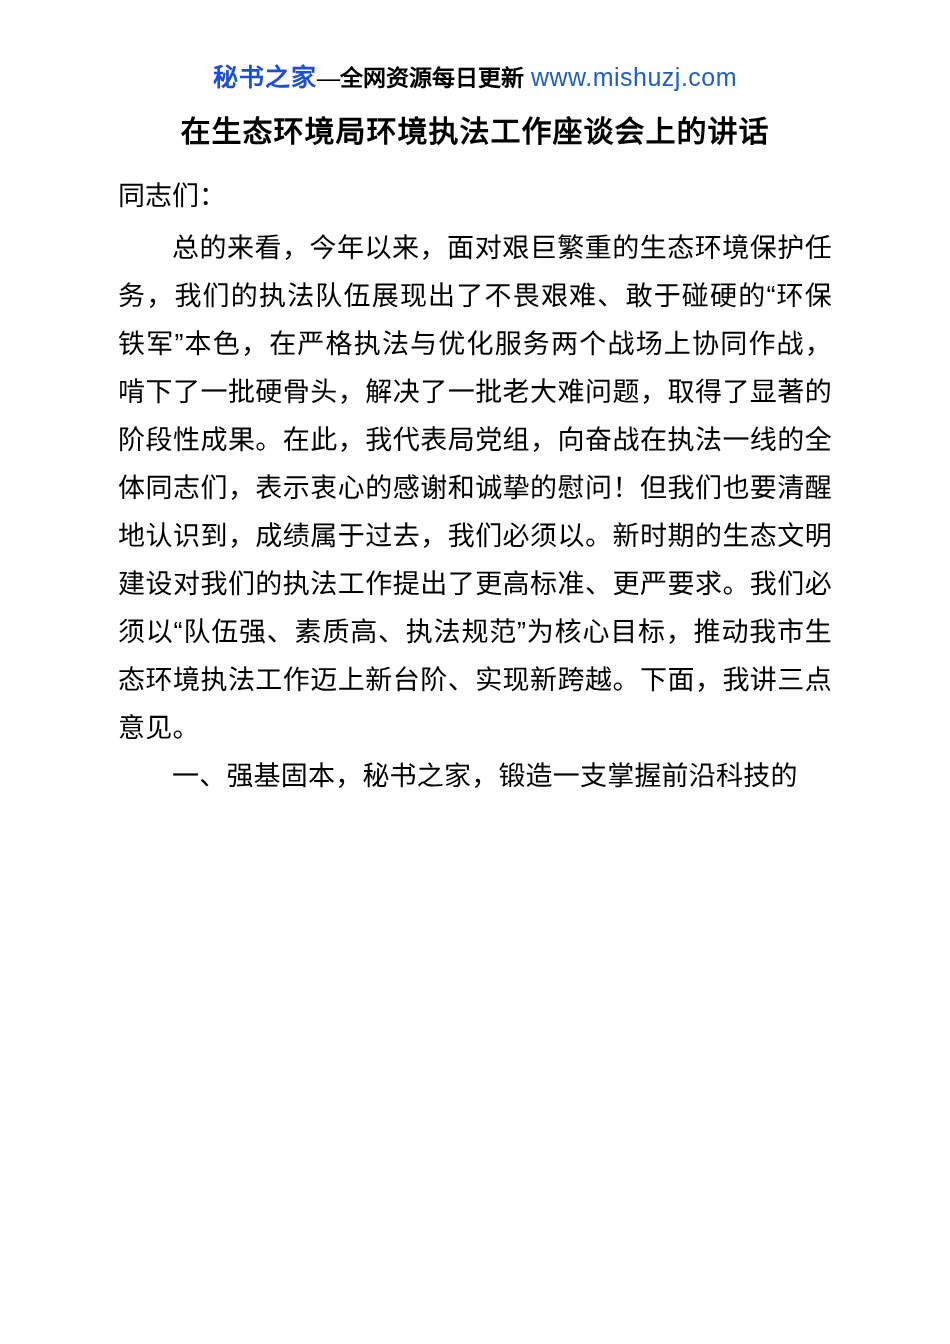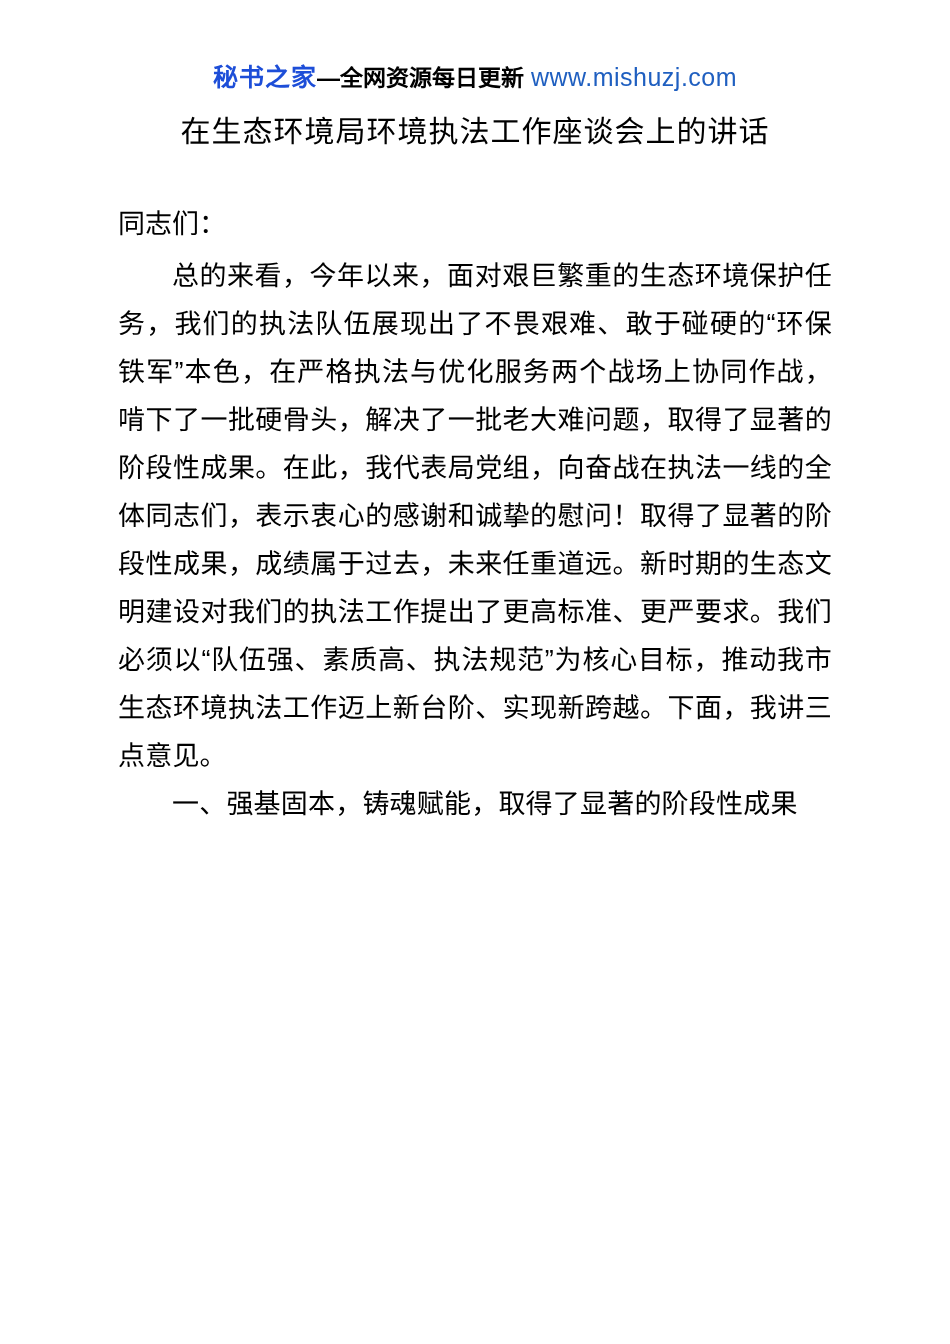--- a/index.html
+++ b/index.html
@@ -32,36 +32,37 @@
   }
   .watermark .brand {
     color: #1d4ed8;
     font-weight: bold;
     letter-spacing: 1px;
   }
   .watermark .tagline {
     color: #000000;
     font-weight: bold;
     font-size: 23px;
+    font-family: Liberation Serif, serif;
   }
   .watermark .site {
     color: #1f5fc0;
     font-size: 25px;
     letter-spacing: 0.5px;
   }
   .doc-title {
     text-align: center;
     font-size: 30px;
-    font-weight: normal;
+    font-weight: bold;
     letter-spacing: 1px;
     margin: 18px 0 0 0;
     line-height: 1.4;
   }
   .body-copy {
-    margin-top: 48px;
+    margin-top: 20px;
   }
   .salutation {
     font-size: 27px;
     line-height: 1.75;
     margin: 0 0 4px 0;
     text-align: justify;
     text-justify: inter-ideograph;
   }
   .para {
     font-size: 27px;
@@ -79,17 +80,17 @@
 <div class="page">
 
   <div class="watermark">
     <span class="brand">秘书之家</span><span class="tagline">—全网资源每日更新</span> <span class="site">www.mishuzj.com</span>
   </div>
 
   <h1 class="doc-title">在生态环境局环境执法工作座谈会上的讲话</h1>
 
   <div class="body-copy">
     <p class="salutation">同志们：</p>
-    <p class="para">总的来看，今年以来，面对艰巨繁重的生态环境保护任务，我们的执法队伍展现出了不畏艰难、敢于碰硬的“环保铁军”本色，在严格执法与优化服务两个战场上协同作战，啃下了一批硬骨头，解决了一批老大难问题，取得了显著的阶段性成果。在此，我代表局党组，向奋战在执法一线的全体同志们，表示衷心的感谢和诚挚的慰问！取得了显著的阶段性成果，成绩属于过去，未来任重道远。新时期的生态文明建设对我们的执法工作提出了更高标准、更严要求。我们必须以“队伍强、素质高、执法规范”为核心目标，推动我市生态环境执法工作迈上新台阶、实现新跨越。下面，我讲三点意见。</p>
-    <p class="para">一、强基固本，铸魂赋能，取得了显著的阶段性成果</p>
+    <p class="para">总的来看，今年以来，面对艰巨繁重的生态环境保护任务，我们的执法队伍展现出了不畏艰难、敢于碰硬的“环保铁军”本色，在严格执法与优化服务两个战场上协同作战，啃下了一批硬骨头，解决了一批老大难问题，取得了显著的阶段性成果。在此，我代表局党组，向奋战在执法一线的全体同志们，表示衷心的感谢和诚挚的慰问！但我们也要清醒地认识到，成绩属于过去，我们必须以。新时期的生态文明建设对我们的执法工作提出了更高标准、更严要求。我们必须以“队伍强、素质高、执法规范”为核心目标，推动我市生态环境执法工作迈上新台阶、实现新跨越。下面，我讲三点意见。</p>
+    <p class="para">一、强基固本，秘书之家，锻造一支掌握前沿科技的</p>
   </div>
 
 </div>
 
 </body></html>

